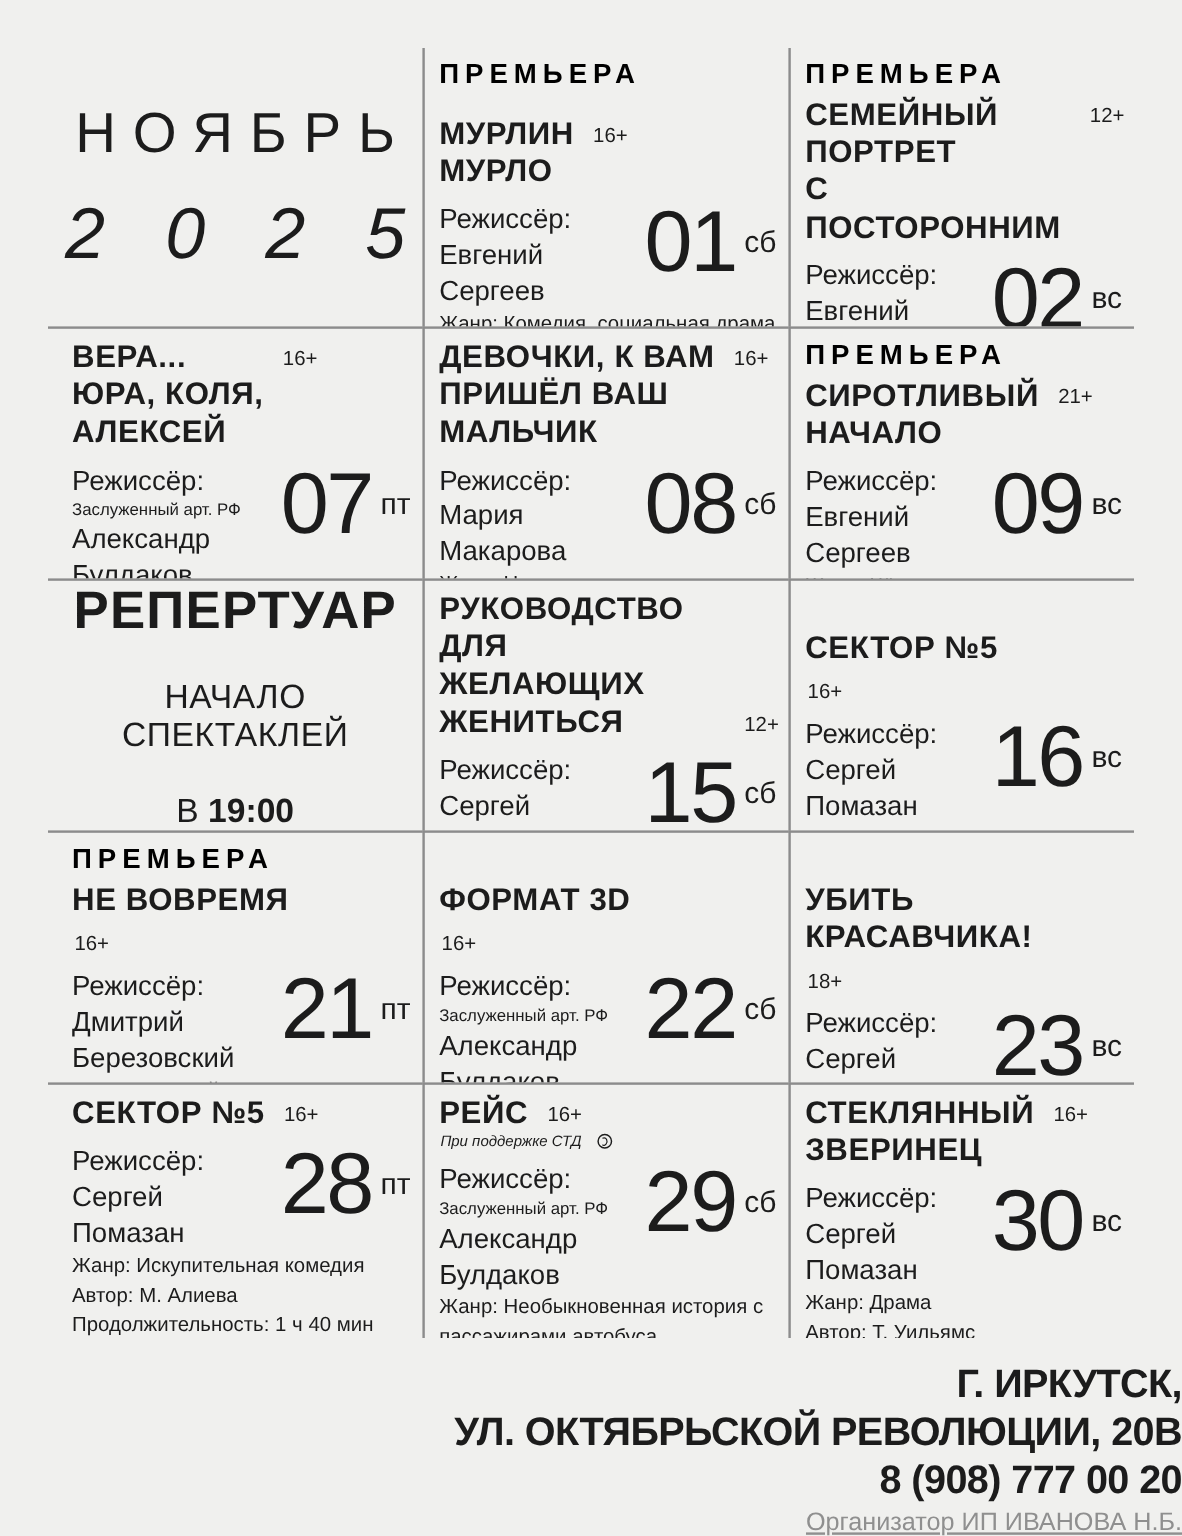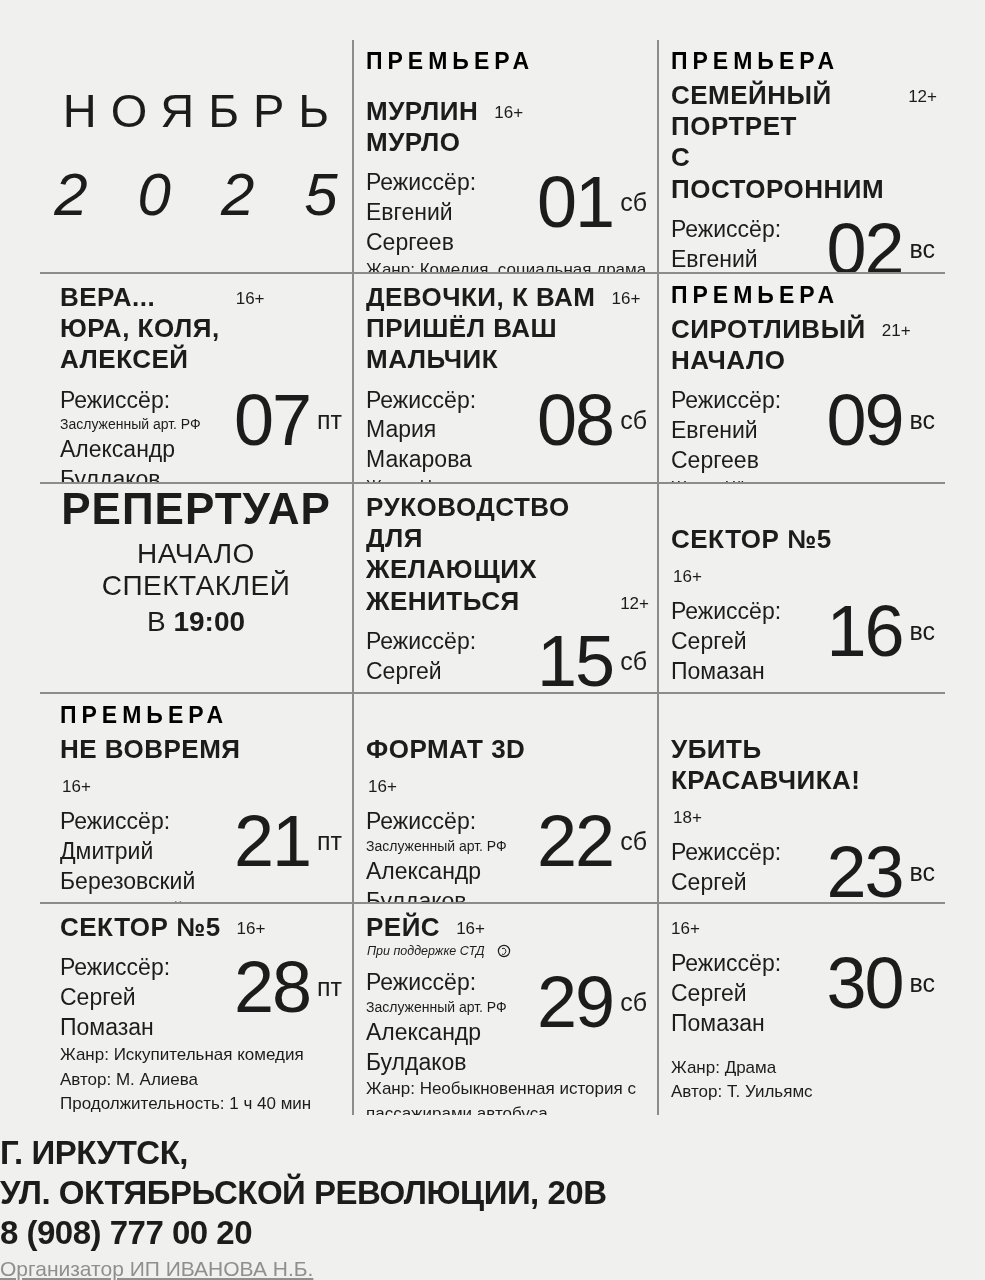--- a/index.html
+++ b/index.html
@@ -26,25 +26,25 @@
   .body{display:flex;justify-content:space-between;margin-top:10px;}
   .dir{font-size:23px;line-height:1.3;}
   .honorific{font-size:14px;line-height:1.4;}
   .date{display:flex;align-items:flex-start;margin-right:2px;}
   .day{font-size:72px;font-weight:400;line-height:.95;letter-spacing:-2px;}
   .dow{font-size:25px;margin:20px 0 0 7px;}
   .meta{margin-top:auto;font-size:17px;line-height:1.45;padding-bottom:2px;}
   .month-cell{display:flex;flex-direction:column;justify-content:center;align-items:center;gap:22px;}
   .month-name{font-size:47px;letter-spacing:14px;margin-right:-14px;}
   .year{font-size:60px;letter-spacing:50px;margin-right:-50px;font-style:italic;}
-  .rep-cell{display:flex;flex-direction:column;justify-content:flex-start;align-items:center;text-align:center;gap:4px;}
+  .rep-cell{display:flex;flex-direction:column;justify-content:space-between;align-items:center;text-align:center;gap:4px;}
   .rep-title{font-size:44px;font-weight:700;letter-spacing:1px;}
   .rep-sub{font-size:28px;letter-spacing:.5px;}
   .rep-time{font-size:28px;}
-  .footer{position:absolute;left:0;top:1133px;width:985px;text-align:left;}
+  .footer{position:absolute;left:0;top:1133px;width:985px;text-align:right;}
   .f-line{font-size:33px;font-weight:700;line-height:40px;letter-spacing:-.5px;}
   .f-org{font-size:21px;color:#8f8f8f;margin-top:4px;text-decoration:underline;}
   .std-icon{display:inline-block;flex:0 0 auto;}
 </style>
 </head>
 <body>
 
 <div class="grid">
 
   <div class="cell month-cell">
@@ -315,20 +315,22 @@
       </div>
     </div>
     <div class="meta">
       <div>Жанр: Необыкновенная история с пассажирами автобуса</div>
 
     </div>
   </div>
 
   <div class="cell bl bt card">
     <div class="trow">
+      <div class="title">СТЕКЛЯННЫЙ
+ЗВЕРИНЕЦ</div>
       <div class="age">16+</div>
     </div>
     <div class="body">
       <div class="dir">
         <div>Режиссёр:</div>
         <div>Сергей Помазан</div>
       </div>
       <div class="date">
         <span class="day">30</span>
         <span class="dow">вс</span>

